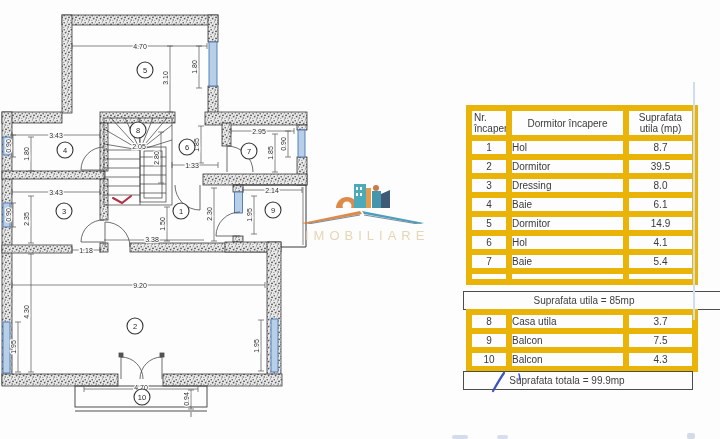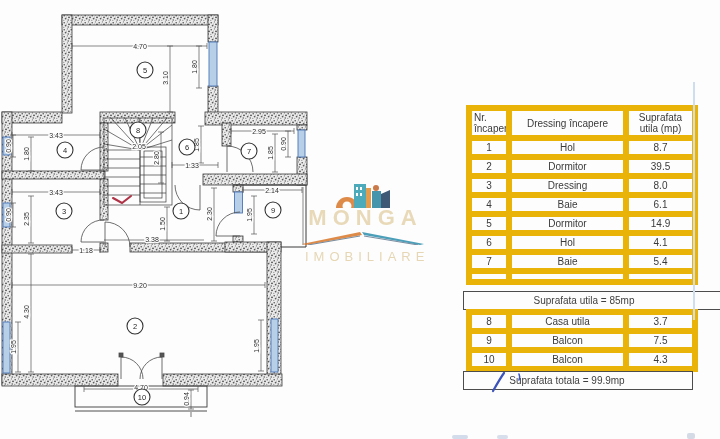--- a/index.html
+++ b/index.html
@@ -13,21 +13,21 @@
   .rtable{position:absolute;left:466px;top:105px;width:226px;}
   .rtable table{border-collapse:collapse;table-layout:fixed;width:226px;}
   .rtable td,.rtable th{border:6px solid #eab308;font-size:10px;font-weight:normal;
         padding:0;color:#3a3a3a;overflow:hidden;}
   .col-nr{width:40px;} .col-name{width:117px;} .col-area{width:69px;}
   th.h-nr{text-align:left;padding-left:2px;height:24px;line-height:11px;}
   th.h-name{text-align:center;height:24px;}
   th.h-area{height:24px;line-height:11px;}
   td{height:13px;}
   .c-nr{text-align:center;}
-  .c-name{text-align:center;padding-left:4px;}
+  .c-name{text-align:left;padding-left:4px;}
   .c-area{text-align:center;}
   .empty-row td{height:5px;}
   .subtotal-box{margin:6px 0 0 -3px;width:270px;height:19px;border:1px solid #4c4c4c;
         box-sizing:border-box;font-size:10px;line-height:17px;text-align:center;padding-right:28px;}
   .t-lower{margin-top:-1px;}
   .total-box{position:relative;margin:-1px 0 0 -3px;width:230px;height:19px;border:1px solid #4c4c4c;
         box-sizing:border-box;font-size:10px;line-height:17px;text-align:center;padding-right:22px;}
   .pen-tick{position:absolute;left:26px;top:1px;width:40px;height:18px;overflow:visible;}
   
   .watermark{position:absolute;left:301px;top:180px;width:124px;text-align:center;opacity:.85;pointer-events:none;}
@@ -241,40 +241,39 @@
       <rect x="20" y="4" width="12" height="24" fill="#2e9cb0"></rect>
       <rect x="22" y="7" width="2" height="3" fill="#fdfdfd"></rect>
         <rect x="26" y="7" width="2" height="3" fill="#fdfdfd"></rect>
       <rect x="22" y="13" width="2" height="3" fill="#fdfdfd"></rect>
         <rect x="26" y="13" width="2" height="3" fill="#fdfdfd"></rect>
       <rect x="32" y="8" width="5" height="20" fill="#e08a2e"></rect>
       <circle cx="42" cy="8" r="3" fill="#c2622a"></circle>
       <rect x="38" y="11" width="9" height="17" fill="#2585a0"></rect>
       <polygon points="47,28 47,14 56,10 56,28" fill="#1d3d5e"></polygon>
     </svg>
-    <div class="wm-brand">MONGA</div>
     <svg width="122" height="14" viewBox="0 0 122 14">
       <polygon points="0,13 58,1 60,4 4,14" fill="#d9772a"></polygon>
       <polygon points="60,1 122,13 118,14 62,4" fill="#2e8fae"></polygon>
       <path d="M6,14 L58,5 M62,5 L116,14" stroke="#1d3d5e" stroke-width="0.7" fill="none"></path>
     </svg>
     <div class="wm-tag">IMOBILIARE</div>
   </div>
 
   <div class="rtable">
     <table class="t-upper">
       <colgroup>
           <col class="col-nr">
           <col class="col-name">
           <col class="col-area">
         </colgroup>
       <thead>
         <tr>
           <th class="h-nr">Nr. încapere</th>
-          <th class="h-name">Dressing încapere</th>
+          <th class="h-name">Dormitor încapere</th>
           <th class="h-area">Suprafata utila (mp)</th>
         </tr>
       </thead>
       <tbody>
         <tr>
           <td class="c-nr">1</td>
           <td class="c-name">Hol</td>
           <td class="c-area">8.7</td>
         </tr>
         <tr>

